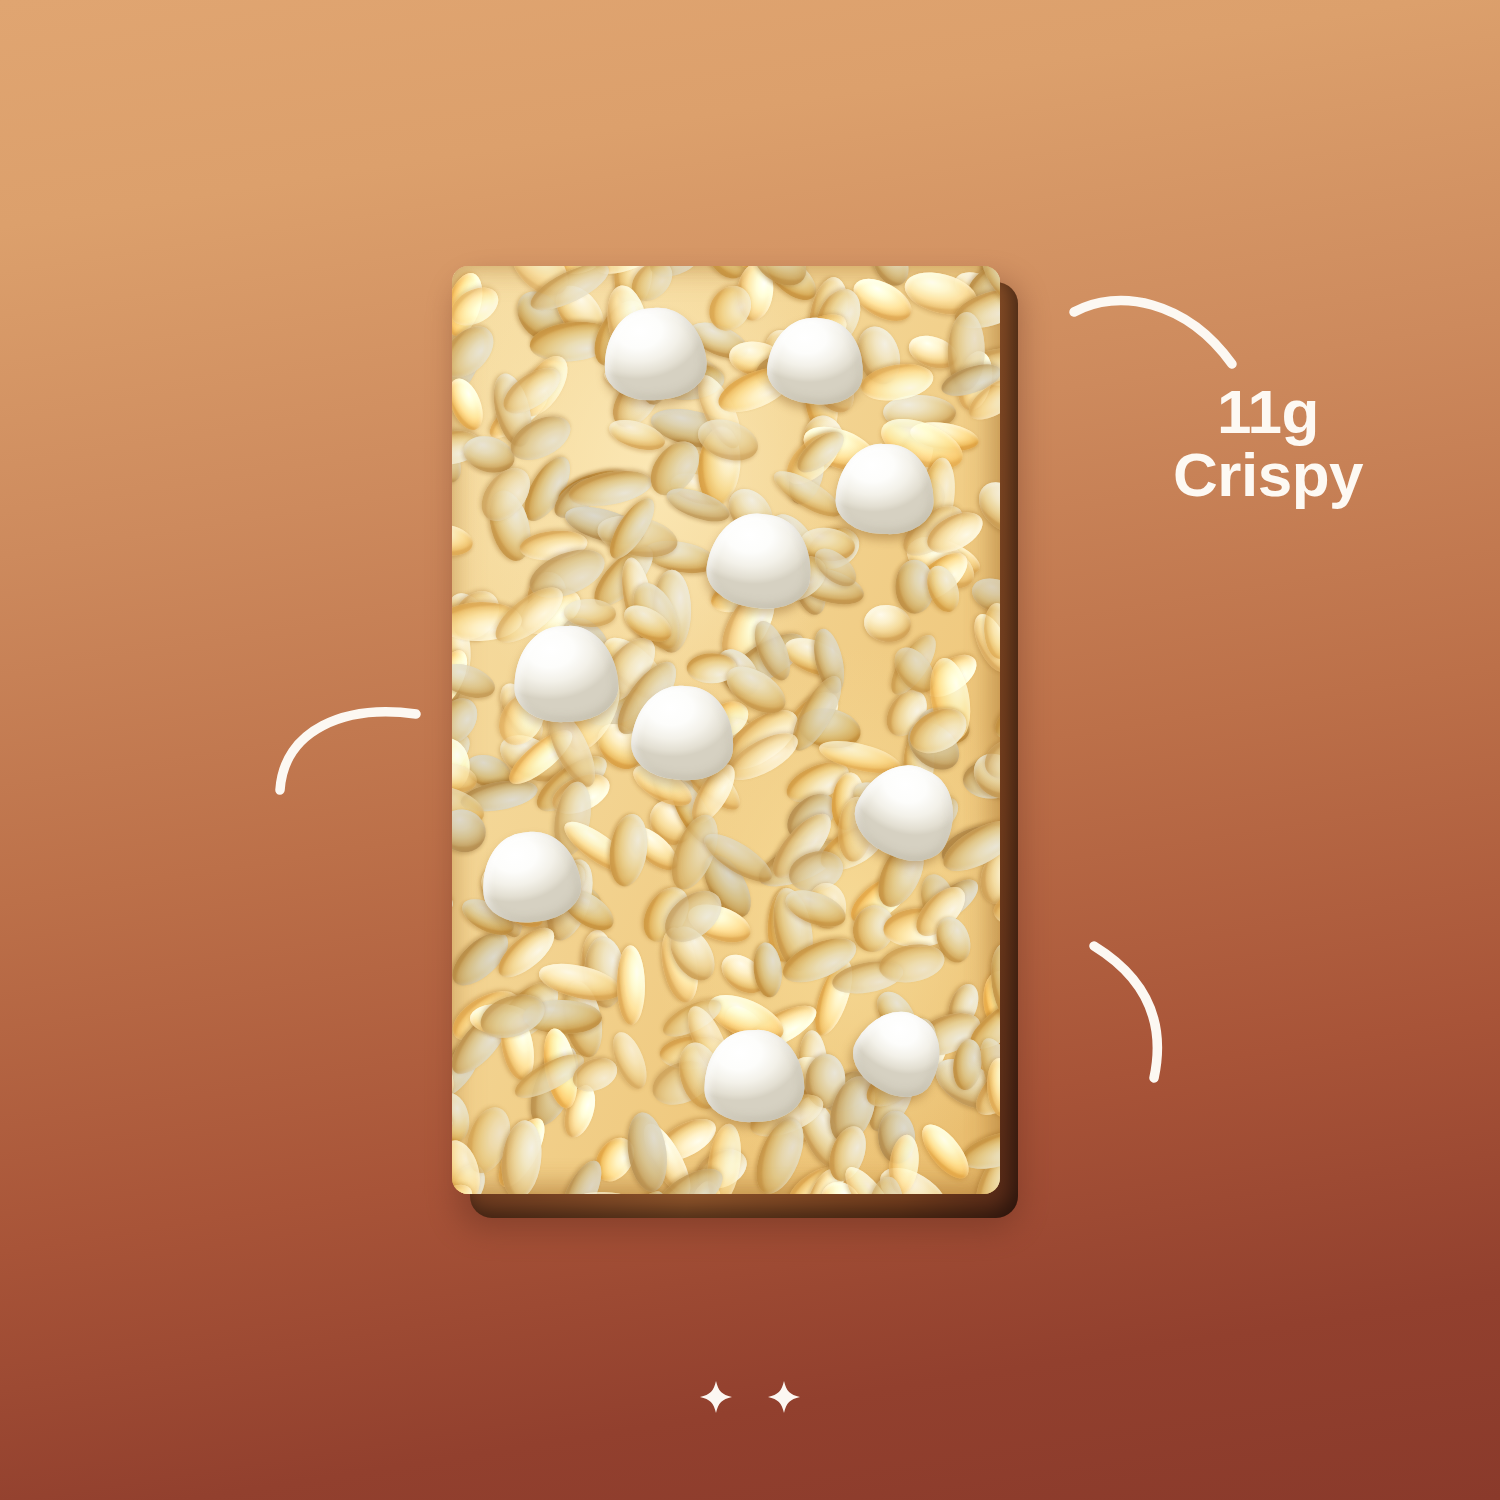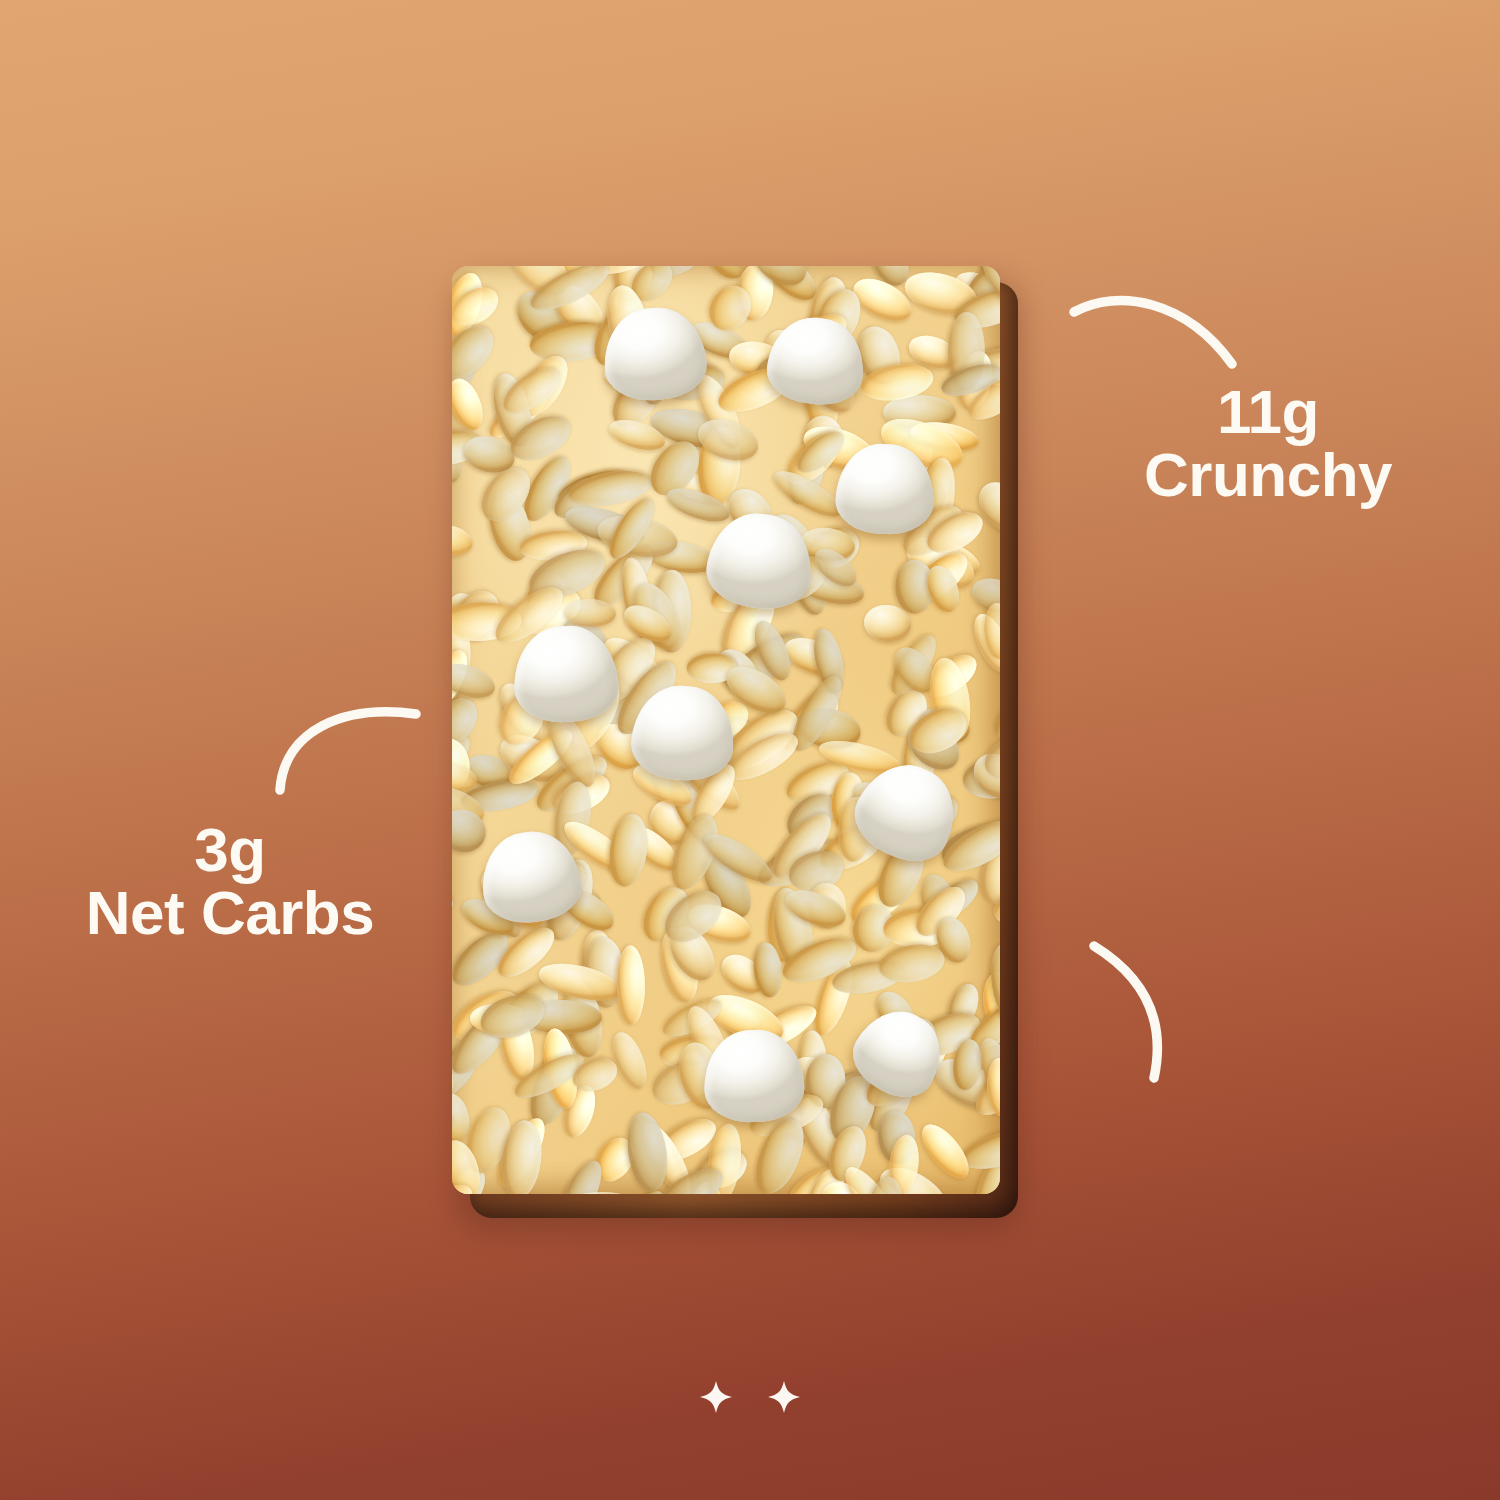--- a/index.html
+++ b/index.html
@@ -528,30 +528,26 @@
       <div class="chip" style="left: 30px; top: 566px; width: 98px; height: 90px; transform: rotate(-6deg); z-index: 27;"></div>
       <div class="chip" style="left: 252px; top: 764px; width: 100px; height: 92px; transform: rotate(-2deg); z-index: 28;"></div>
       <div class="chip" style="left: 404px; top: 746px; width: 86px; height: 82px; transform: rotate(30deg); z-index: 29;"></div>
     </div>
 
   <svg class="arc" style="left:1060px; top:286px;" width="210" height="100" viewBox="0 0 210 100">
     <path d="M 14 26 C 58 2 126 14 172 78" fill="none" stroke="#FCF8F2" stroke-width="9.5" stroke-linecap="round"></path>
   </svg>
   <div class="callout" id="callout-protein">
     <span class="val">11g</span>
-    <span class="lbl">Crunchy</span>
+    <span class="lbl">Crispy</span>
   </div>
 
   <svg class="arc" style="left:260px; top:690px;" width="170" height="110" viewBox="0 0 170 110">
     <path d="M 20 100 C 24 40 84 14 156 24" fill="none" stroke="#FCF8F2" stroke-width="9.5" stroke-linecap="round"></path>
   </svg>
-  <div class="callout" id="callout-carbs">
-    <span class="val">3g</span>
-    <span class="lbl">Net Carbs</span>
-  </div>
 
   <svg class="arc" style="left:1080px; top:930px;" width="140" height="160" viewBox="0 0 140 160">
     <path d="M 14 16 C 66 48 86 92 74 148" fill="none" stroke="#FCF8F2" stroke-width="9.5" stroke-linecap="round"></path>
   </svg>
 
   <div id="footer">
     <span class="sparkle">
       <svg width="34" height="34" viewBox="0 0 34 34" aria-hidden="true">
         <path d="M17 1 C19.4 11.2 22.8 14.6 33 17 C22.8 19.4 19.4 22.8 17 33 C14.6 22.8 11.2 19.4 1 17 C11.2 14.6 14.6 11.2 17 1 Z" fill="#FCF7F2"></path>
       </svg>

